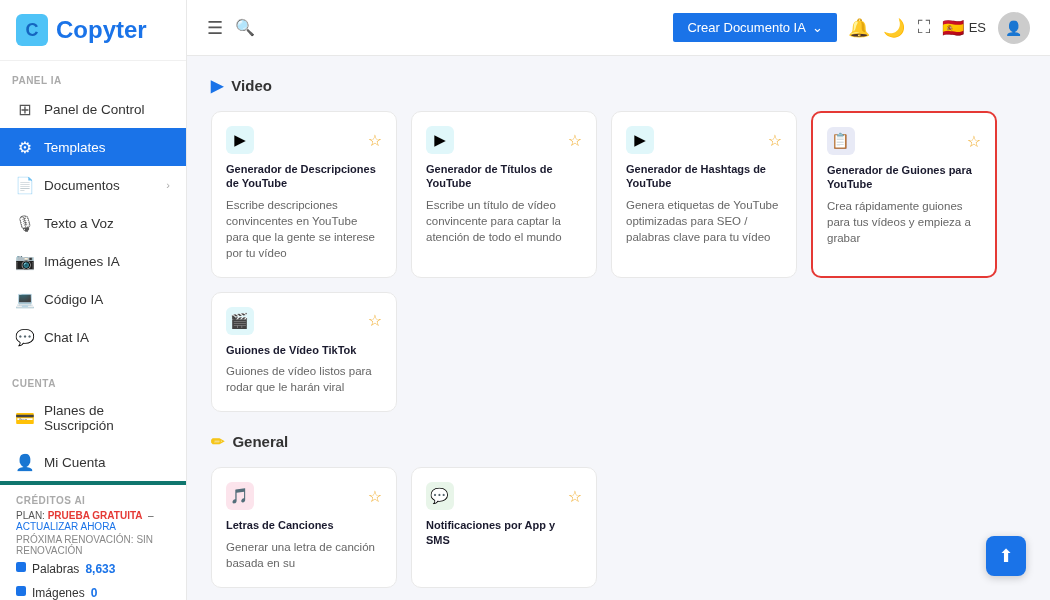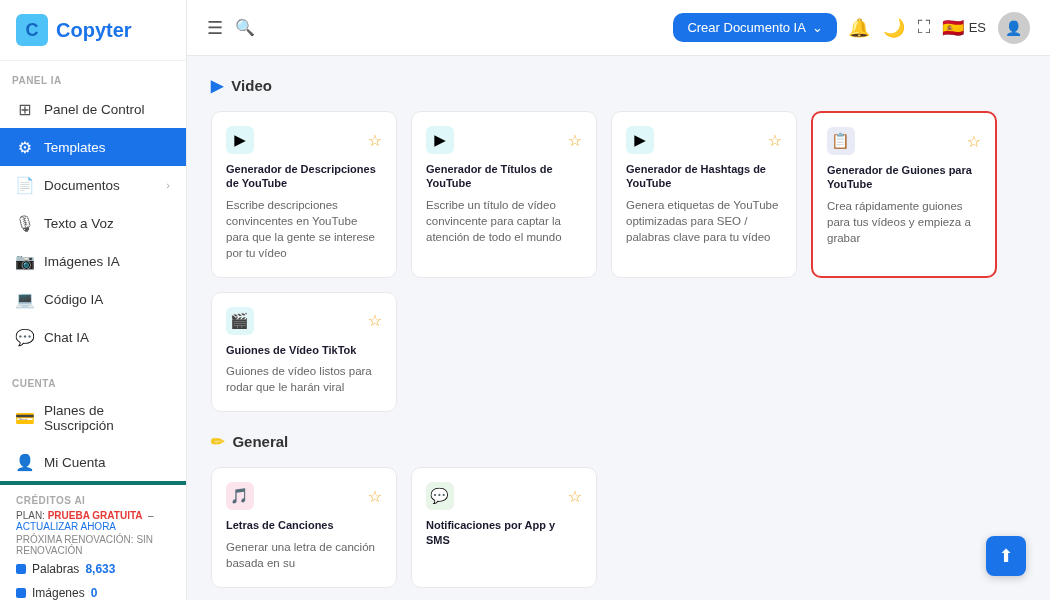--- a/index.html
+++ b/index.html
@@ -24,21 +24,21 @@
       border-bottom: 1px solid #f0f0f0;
     }
     .logo-box {
       width: 32px; height: 32px;
       background: #4fc3f7;
       border-radius: 6px;
       display: flex; align-items: center; justify-content: center;
       font-weight: 900; font-size: 18px; color: #1565c0;
     }
     .logo-text {
-      font-size: 20px; font-weight: 700; color: #1a73e8;
+      font-size: 24px; font-weight: 700; color: #1a73e8;
     }
     .sidebar-section-label {
       font-size: 10px; font-weight: 700; color: #aaa;
       padding: 14px 12px 4px;
       letter-spacing: 0.5px;
     }
     .sidebar-item {
       display: flex; align-items: center;
       padding: 10px 16px;
       gap: 10px;
@@ -72,21 +72,21 @@
       letter-spacing: 0.5px;
       margin-bottom: 4px;
     }
     .plan-info {
       font-size: 10px; color: #555; margin-bottom: 2px;
     }
     .plan-info span.free { color: #e53935; font-weight: 700; }
     .plan-info span.upgrade { color: #1a73e8; font-weight: 400; }
     .renewal-info { font-size: 10px; color: #888; margin-bottom: 6px; }
     .credit-row {
-      display: flex; align-items: center; gap: 6px;
+      display: flex; align-items: flex-start; gap: 6px;
       font-size: 12px; color: #333;
     }
     .credit-dot {
       width: 10px; height: 10px;
       border-radius: 2px;
       display: inline-block;
     }
     .credit-row .amount { font-weight: 700; color: #1a73e8; }
 
     
@@ -96,21 +96,21 @@
       height: 56px;
       background: #fff;
       border-bottom: 1px solid #e8e8e8;
       gap: 14px;
       flex-shrink: 0;
     }
     .topbar-left { display: flex; align-items: center; gap: 12px; }
     .topbar-right { display: flex; align-items: center; gap: 12px; margin-left: auto; }
     .topbar-btn {
       background: #1a73e8; color: #fff;
-      border: none; border-radius: 10px;
+      border: none; border-radius: 2px;
       padding: 7px 14px;
       font-size: 13px; cursor: pointer;
       display: flex; align-items: center; gap: 6px;
     }
     .topbar-icon {
       font-size: 18px; color: #555; cursor: pointer;
     }
     .topbar-lang {
       display: flex; align-items: center; gap: 4px;
       font-size: 13px; color: #333;

